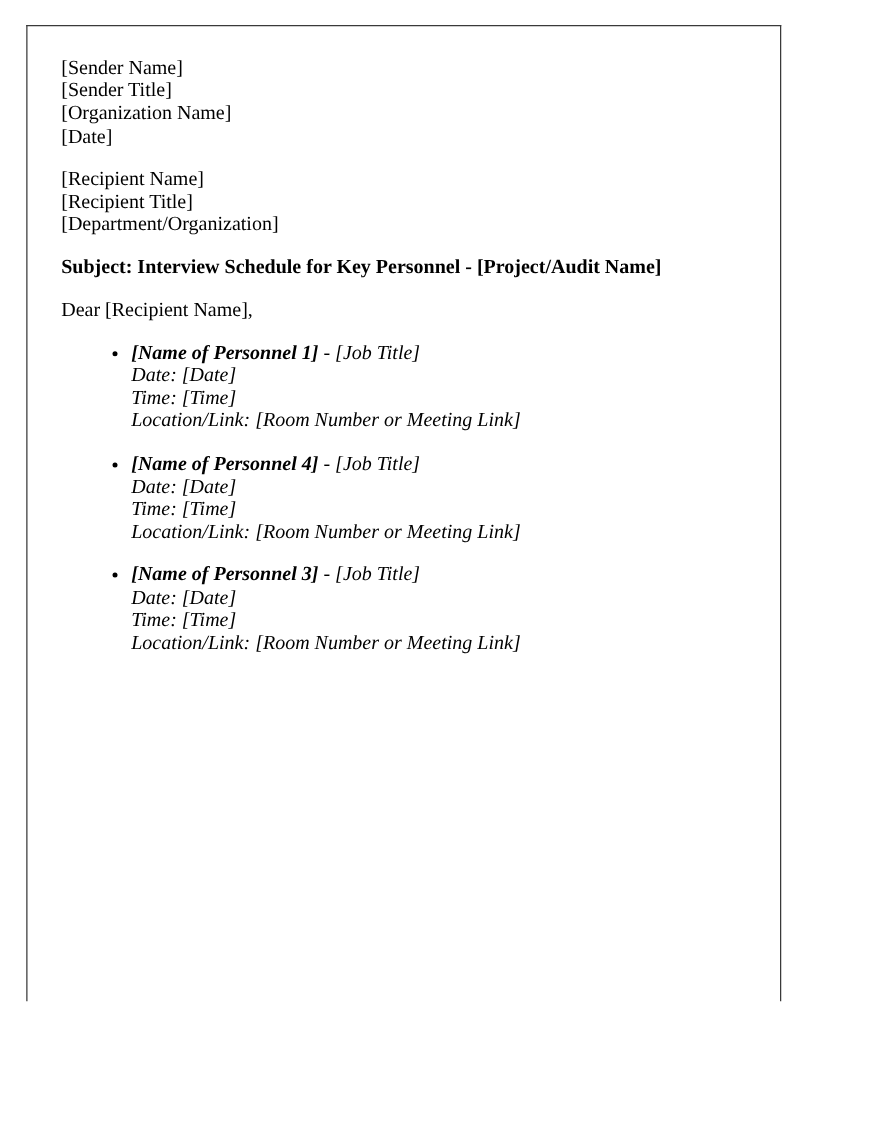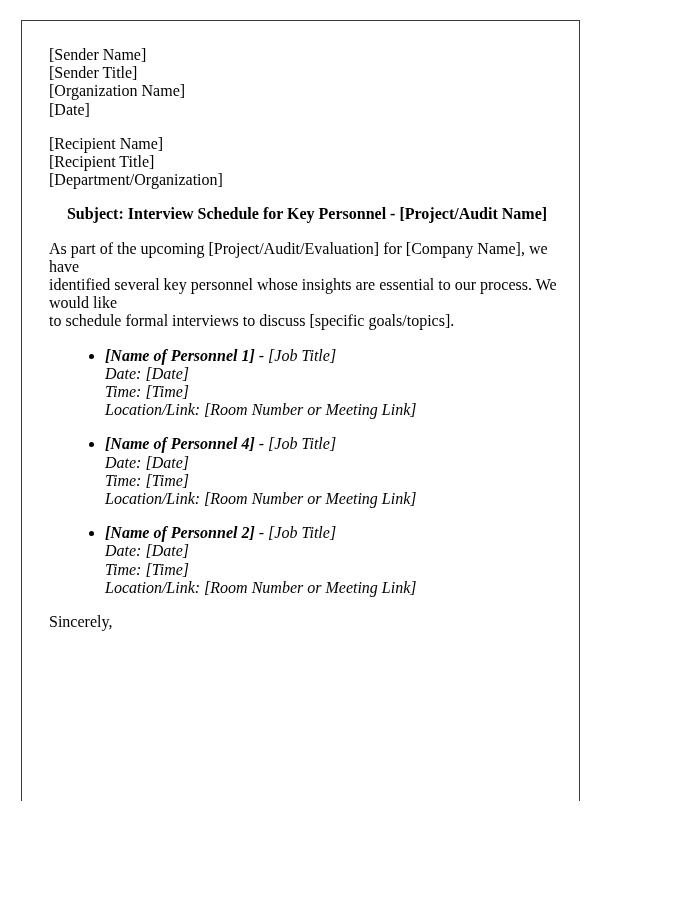--- a/index.html
+++ b/index.html
@@ -13,41 +13,40 @@
     height: 900px;
     overflow: hidden;
     font-family: "Liberation Serif", "DejaVu Serif", serif;
     font-size: 16px;
     color: #000000;
   }
   .doc {
     position: absolute;
     left: 21px;
     top: 20px;
-    width: 559px;
+    width: 604px;
     height: 781px;
     box-sizing: border-box;
     border: 1.6px solid #3a3a3a;
     border-bottom: none;
     padding: 25px 14px 0 27px;
     overflow: hidden;
     line-height: 18.2px;
   }
   .doc p {
     margin: 16px 0;
   }
   .doc p:first-child {
     margin-top: 0;
   }
   .pre {
     white-space: pre-line;
   }
   .subject {
     font-weight: bold;
-    text-align: center;
   }
   ul.schedule {
     margin: 16px 0;
     padding-left: 40px;
     list-style-type: disc;
   }
   ul.schedule li {
     margin: 16px;
     padding: 0;
     font-style: italic;
@@ -65,48 +64,45 @@
 [Sender Title]
 [Organization Name]
 [Date]</p>
 
   <p class="pre">[Recipient Name]
 [Recipient Title]
 [Department/Organization]</p>
 
   <p class="subject">Subject: Interview Schedule for Key Personnel - [Project/Audit Name]</p>
 
+  <p>Dear [Recipient Name],</p>
 
-  <p class="pre">As part of the upcoming [Project/Audit/Evaluation] for [Company Name], we have
-identified several key personnel whose insights are essential to our process. We would like
-to schedule formal interviews to discuss [specific goals/topics].</p>
 
 
   <ul class="schedule">
     <li>
       <span class="b">[Name of Personnel 1]</span>
       <span>- [Job Title]</span>
       <div class="pre">Date: [Date]
 Time: [Time]
 Location/Link: [Room Number or Meeting Link]</div>
     </li>
     <li>
       <span class="b">[Name of Personnel 4]</span>
       <span>- [Job Title]</span>
       <div class="pre">Date: [Date]
 Time: [Time]
 Location/Link: [Room Number or Meeting Link]</div>
     </li>
     <li>
-      <span class="b">[Name of Personnel 2]</span>
+      <span class="b">[Name of Personnel 3]</span>
       <span>- [Job Title]</span>
       <div class="pre">Date: [Date]
 Time: [Time]
 Location/Link: [Room Number or Meeting Link]</div>
     </li>
   </ul>
 
 
 
-  <p>Sincerely,</p>
 
 
 </div>
 
 </body></html>

